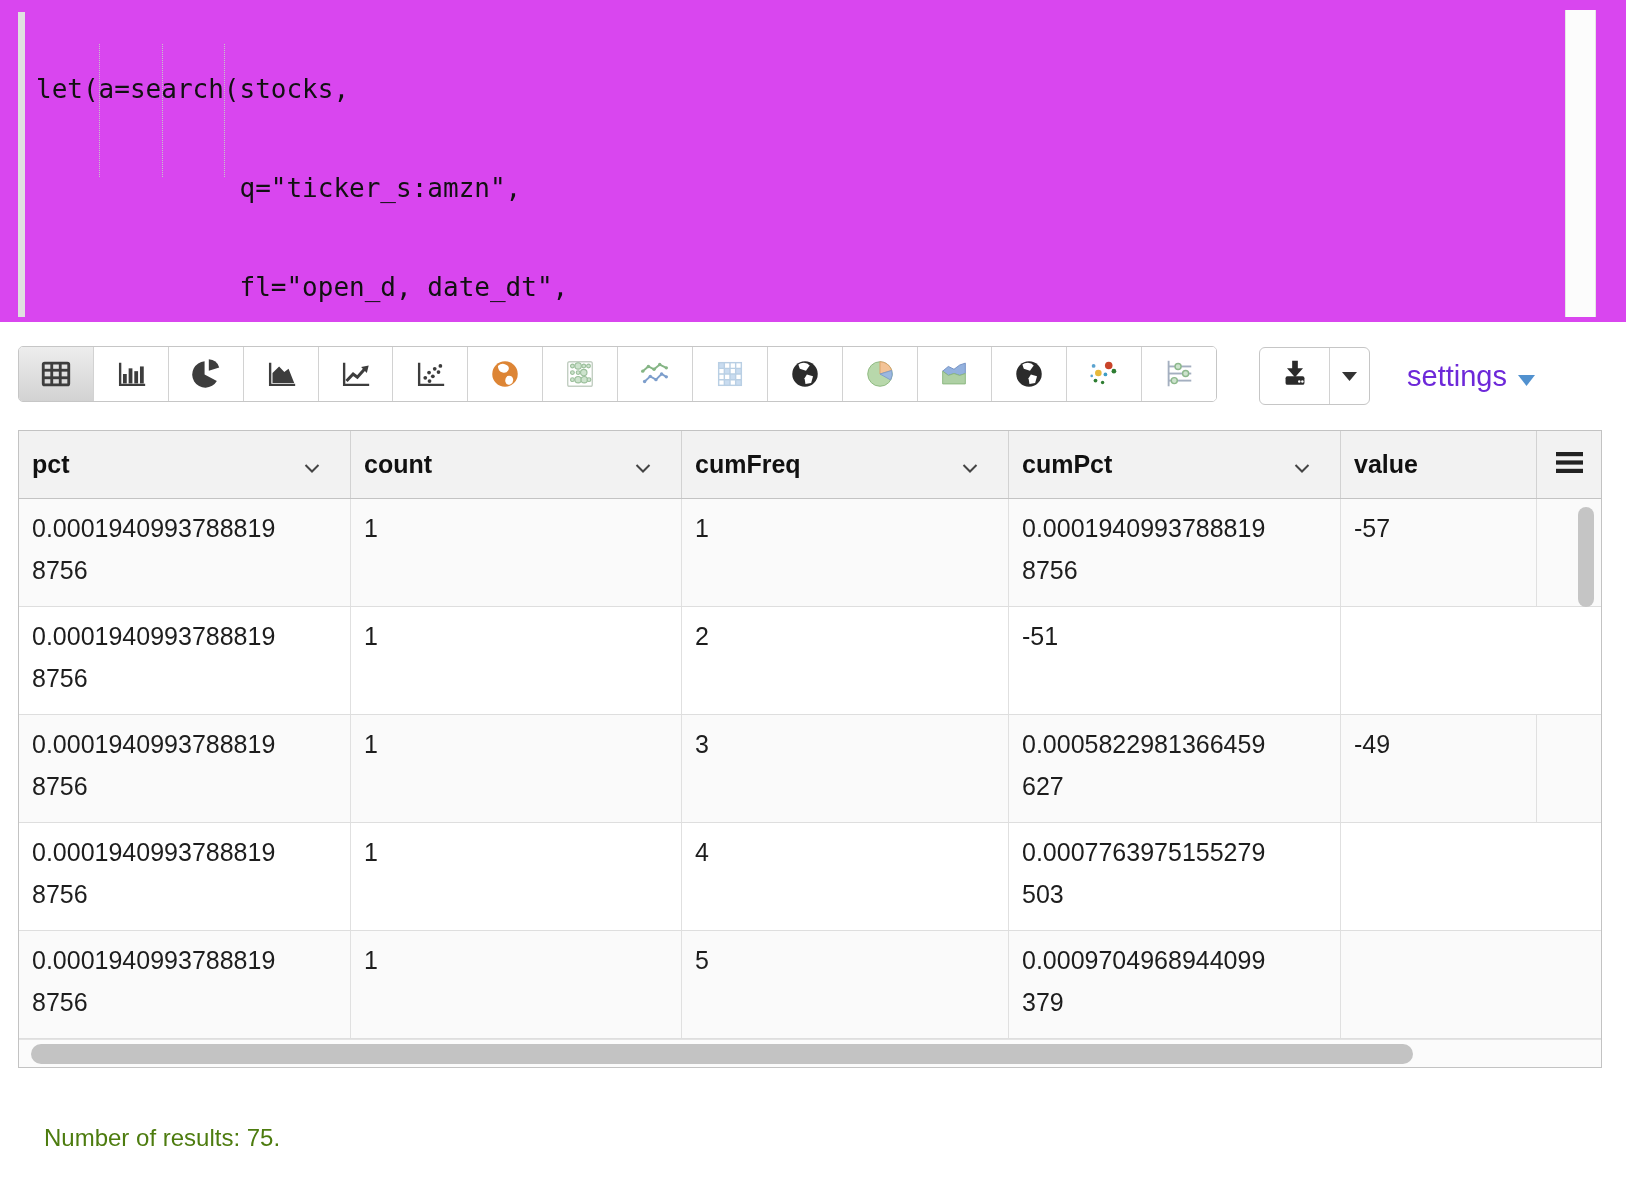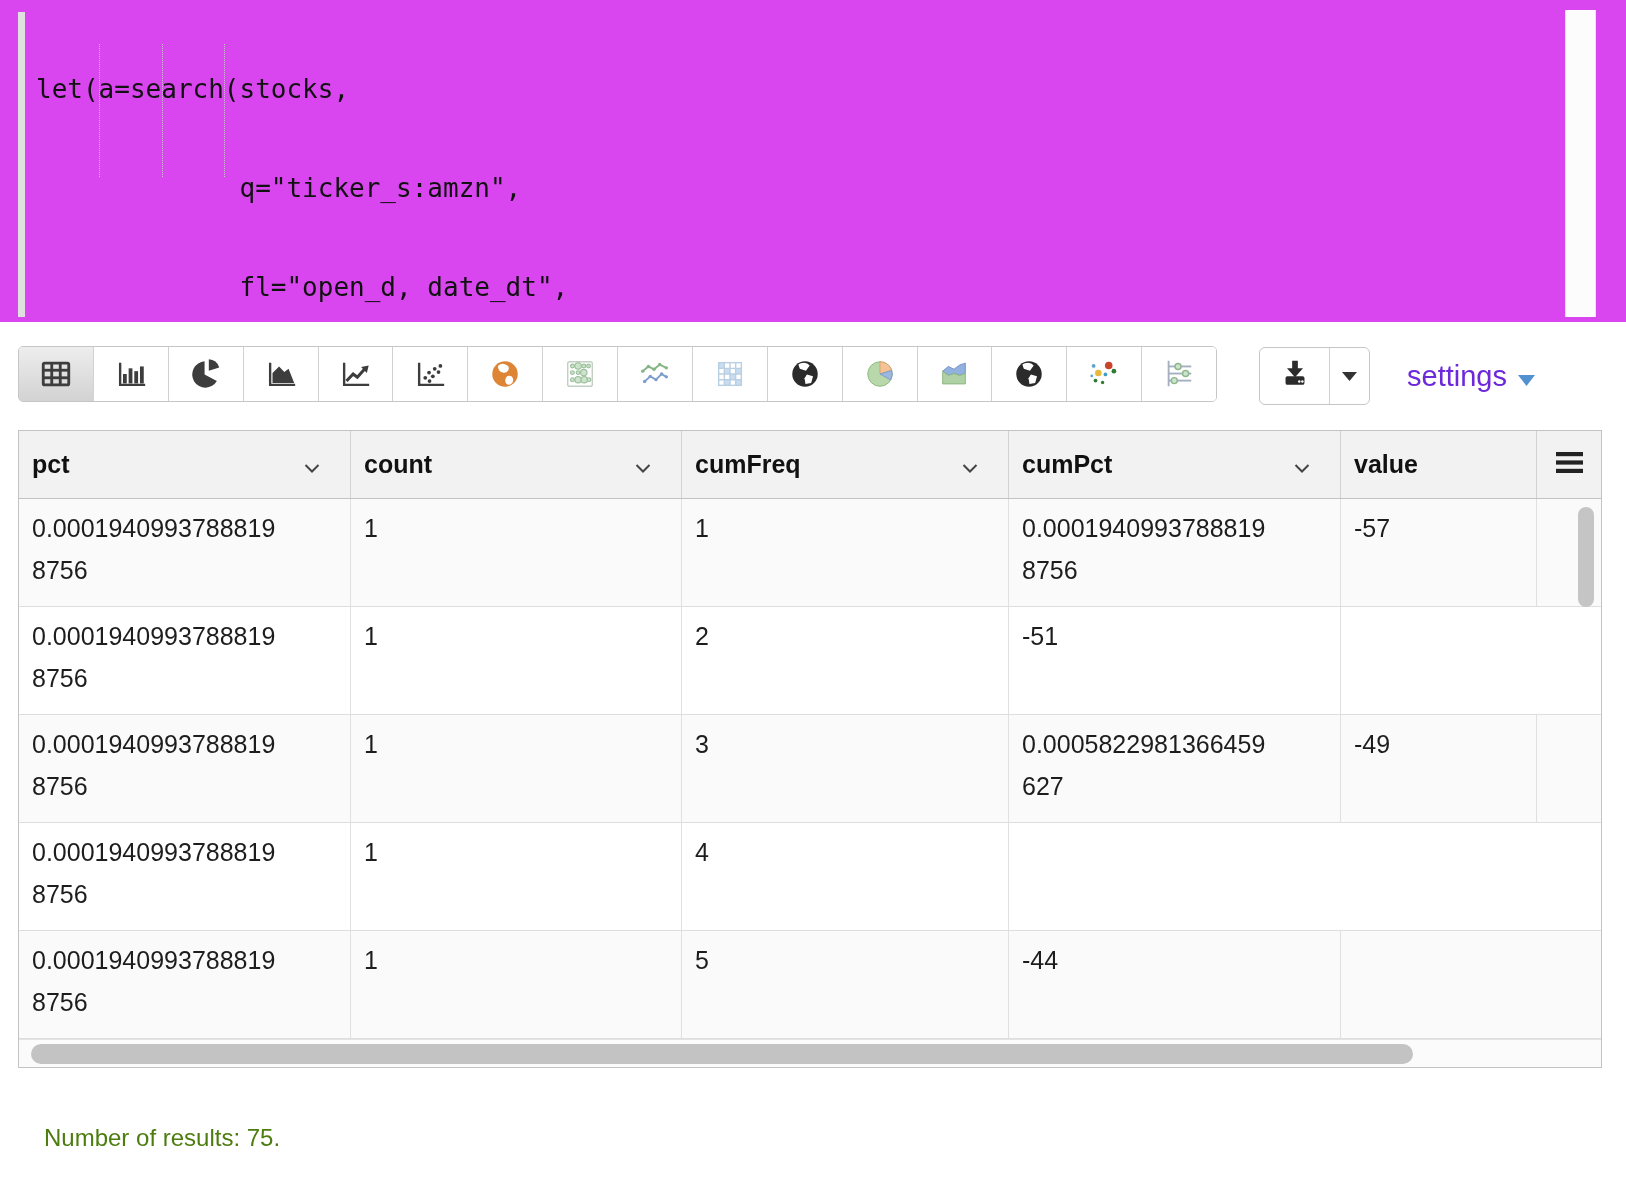--- a/index.html
+++ b/index.html
@@ -413,30 +413,35 @@
       <div class="bcell">-49</div>
       <div class="bcell spacer"></div>
     </div>
 
     <div class="grid-row">
       <div class="bcell">
           <div class="wrapnum">0.00019409937888198756</div>
         </div>
       <div class="bcell">1</div>
       <div class="bcell">4</div>
+      <div class="bcell">
+          <div class="wrapnum">0.0007763975155279503</div>
+        </div>
       <div class="bcell spacer"></div>
     </div>
 
     <div class="grid-row">
       <div class="bcell">
           <div class="wrapnum">0.00019409937888198756</div>
         </div>
       <div class="bcell">1</div>
       <div class="bcell">5</div>
-      <div class="bcell">-44</div>
+      <div class="bcell">
+          <div class="wrapnum">0.0009704968944099379</div>
+        </div>
       <div class="bcell spacer"></div>
     </div>
 
     <div class="v-thumb"></div>
   </div>
 
   <div class="h-scroll">
     <div class="h-thumb"></div>
   </div>
 </div>

